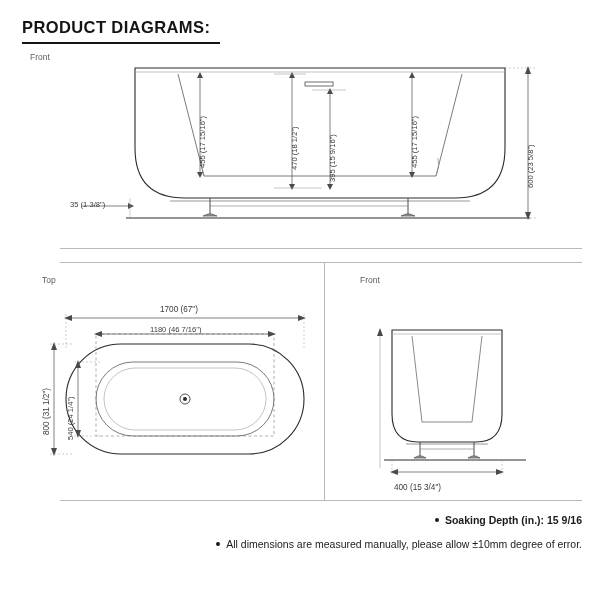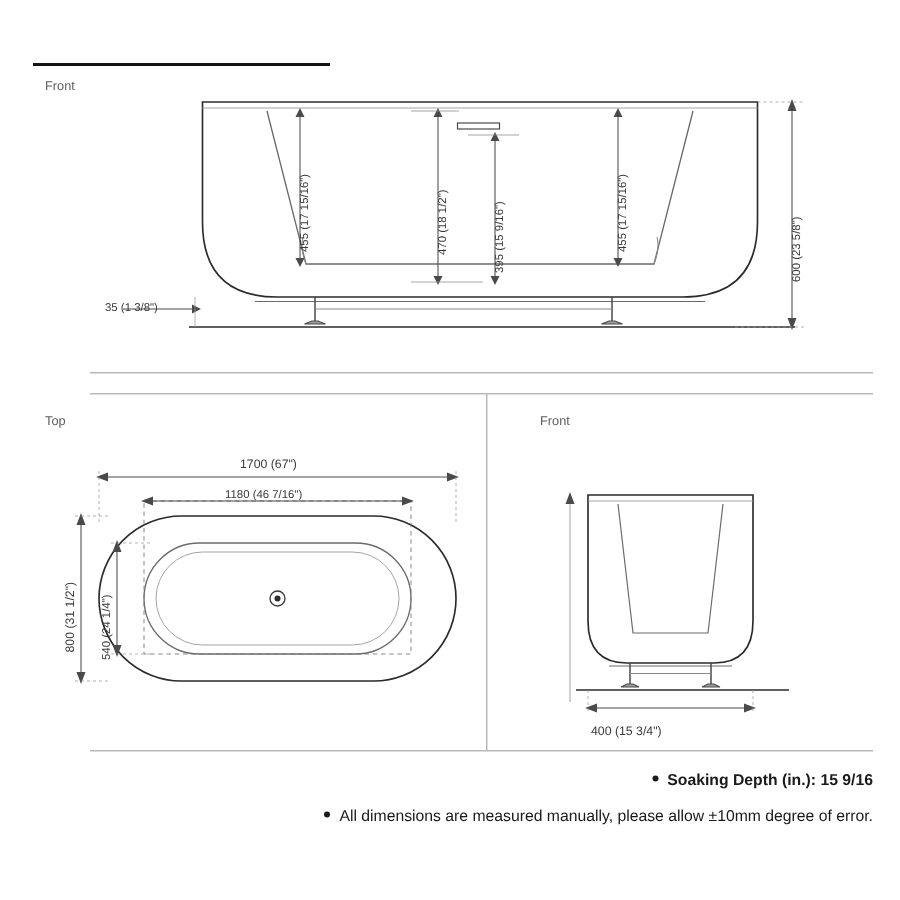--- a/index.html
+++ b/index.html
@@ -100,24 +100,25 @@
   .bullet.b0 { font-weight: bold; }
 
   svg { display: block; }
   .svgbox { position: absolute; }
 </style>
 </head>
 <body>
 
 <div class="page">
 
+  <div class="title">PRODUCT DIAGRAMS:</div>
   <div class="title-rule"></div>
 
   <div class="sec-label" style="left:30px; top:52px;">Front</div>
-  <div class="sec-label" style="left:30px; top:275px;">Top</div>
+  <div class="sec-label" style="left:42px; top:275px;">Top</div>
   <div class="sec-label" style="left:360px; top:275px;">Front</div>
 
   <div class="divider-h" style="left:60px; top:248px; width:522px;"></div>
   <div class="divider-h" style="left:60px; top:262px; width:522px;"></div>
   <div class="divider-h" style="left:60px; top:500px; width:522px;"></div>
   <div class="divider-v" style="left:324px; top:262px; height:238px;"></div>
 
   <div class="svgbox" style="left:60px; top:58px; width:500px; height:175px;">
     <svg width="500" height="175" viewBox="0 0 500 175">
       <g fill="none" stroke="#3a3a3a" stroke-width="1">

